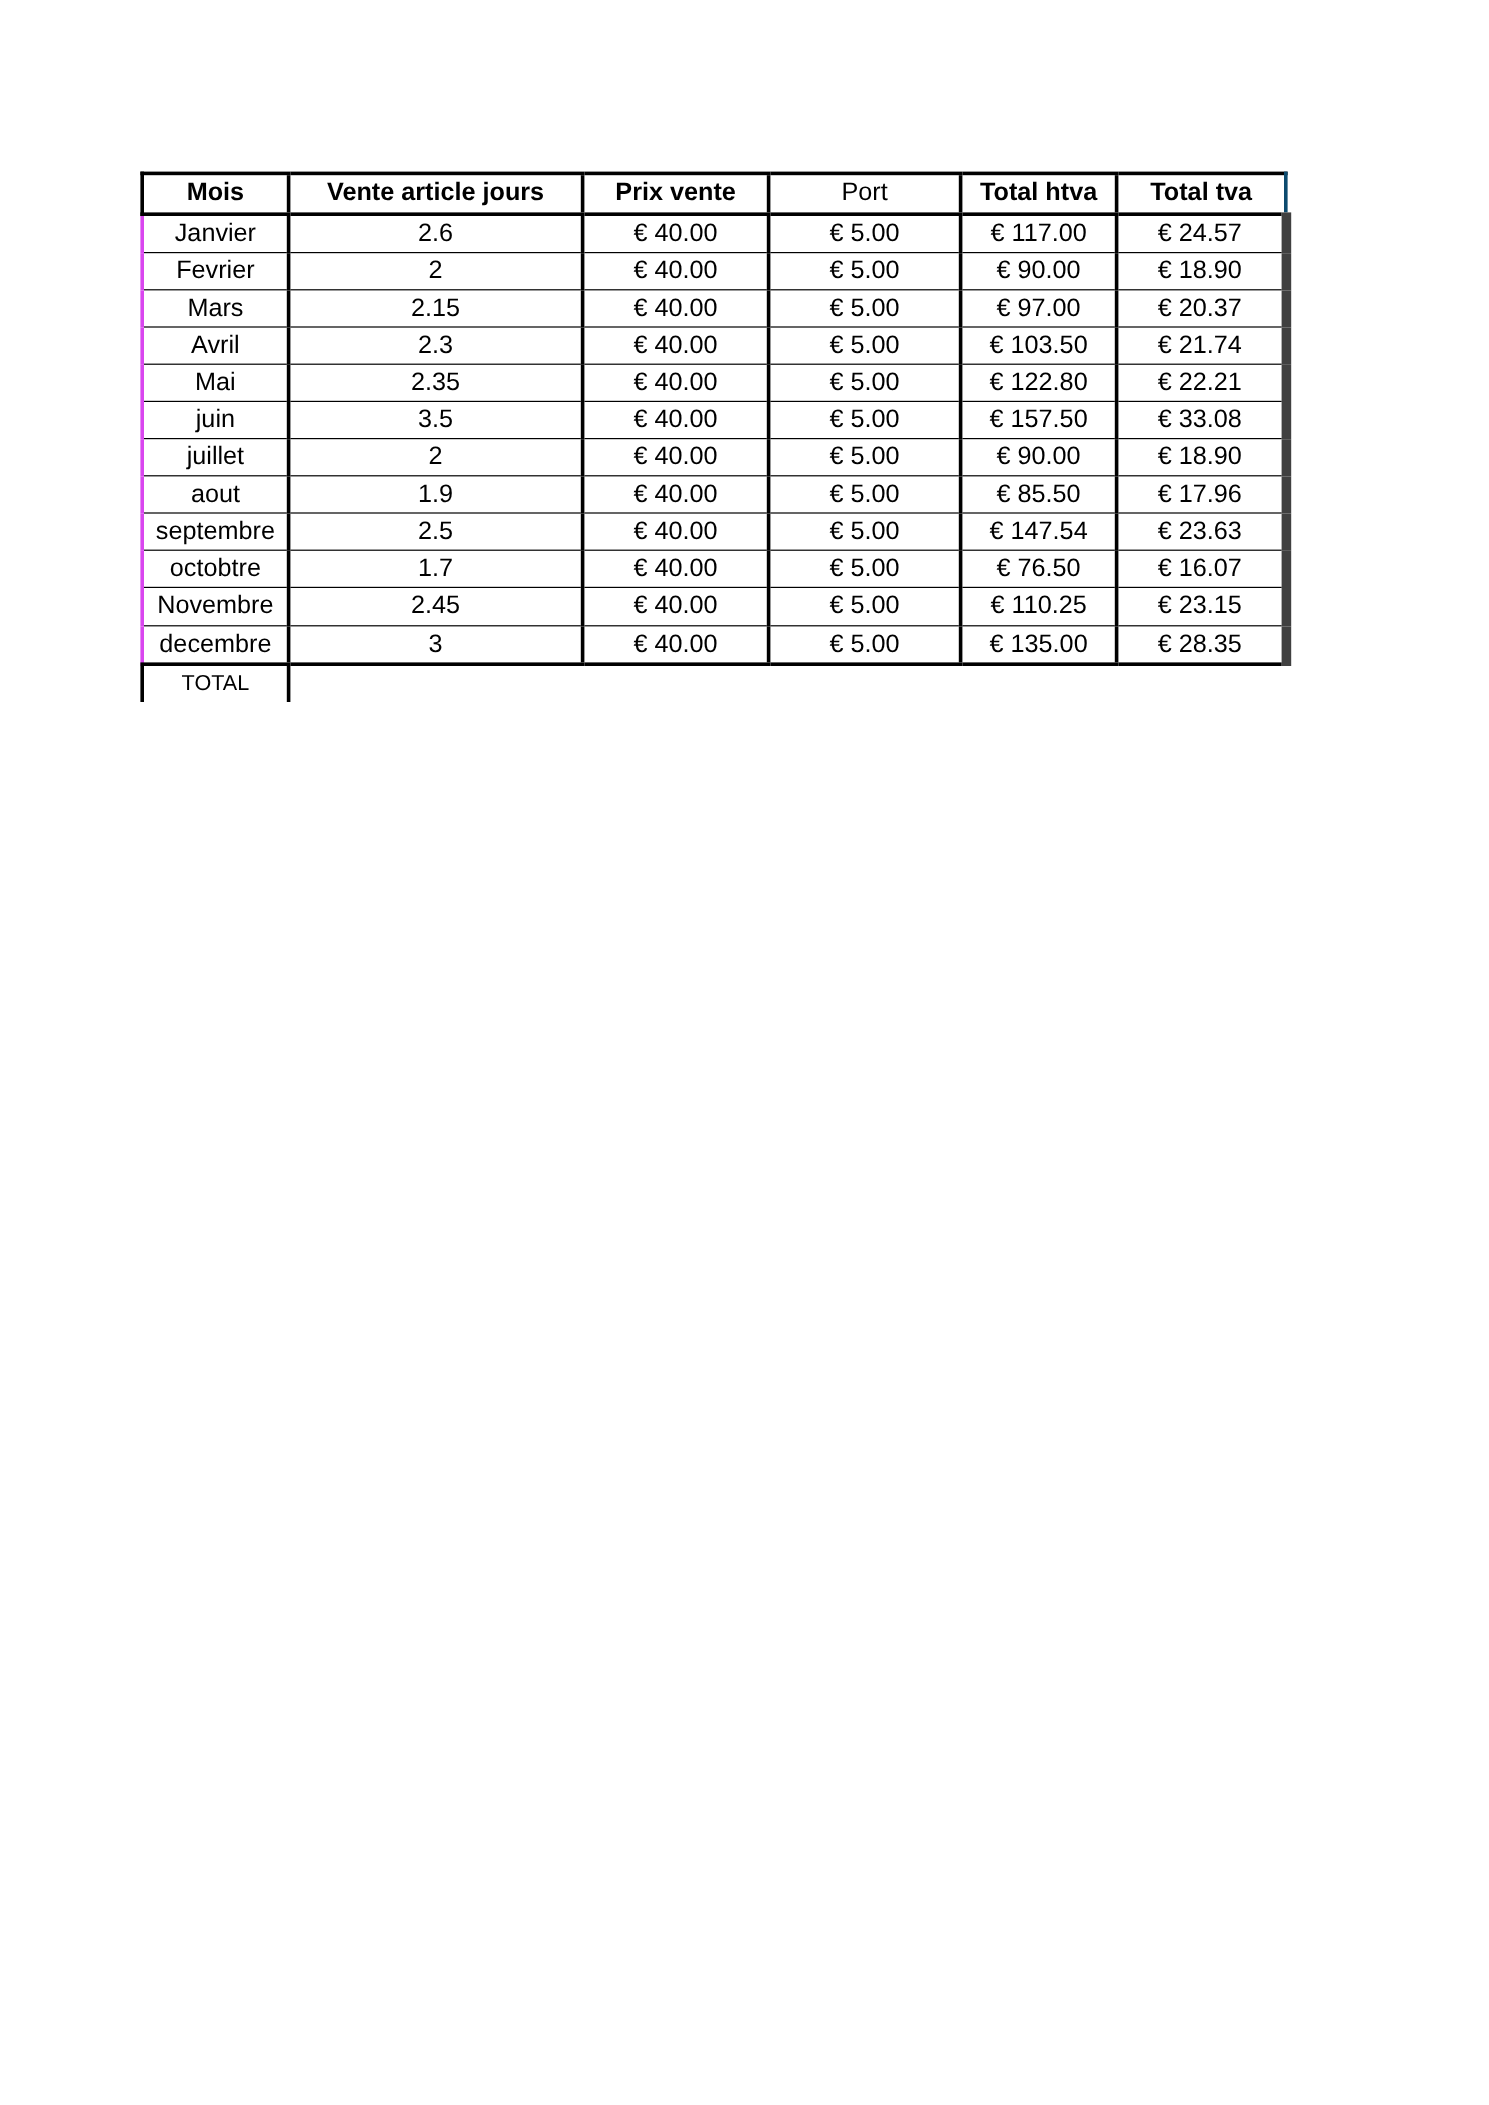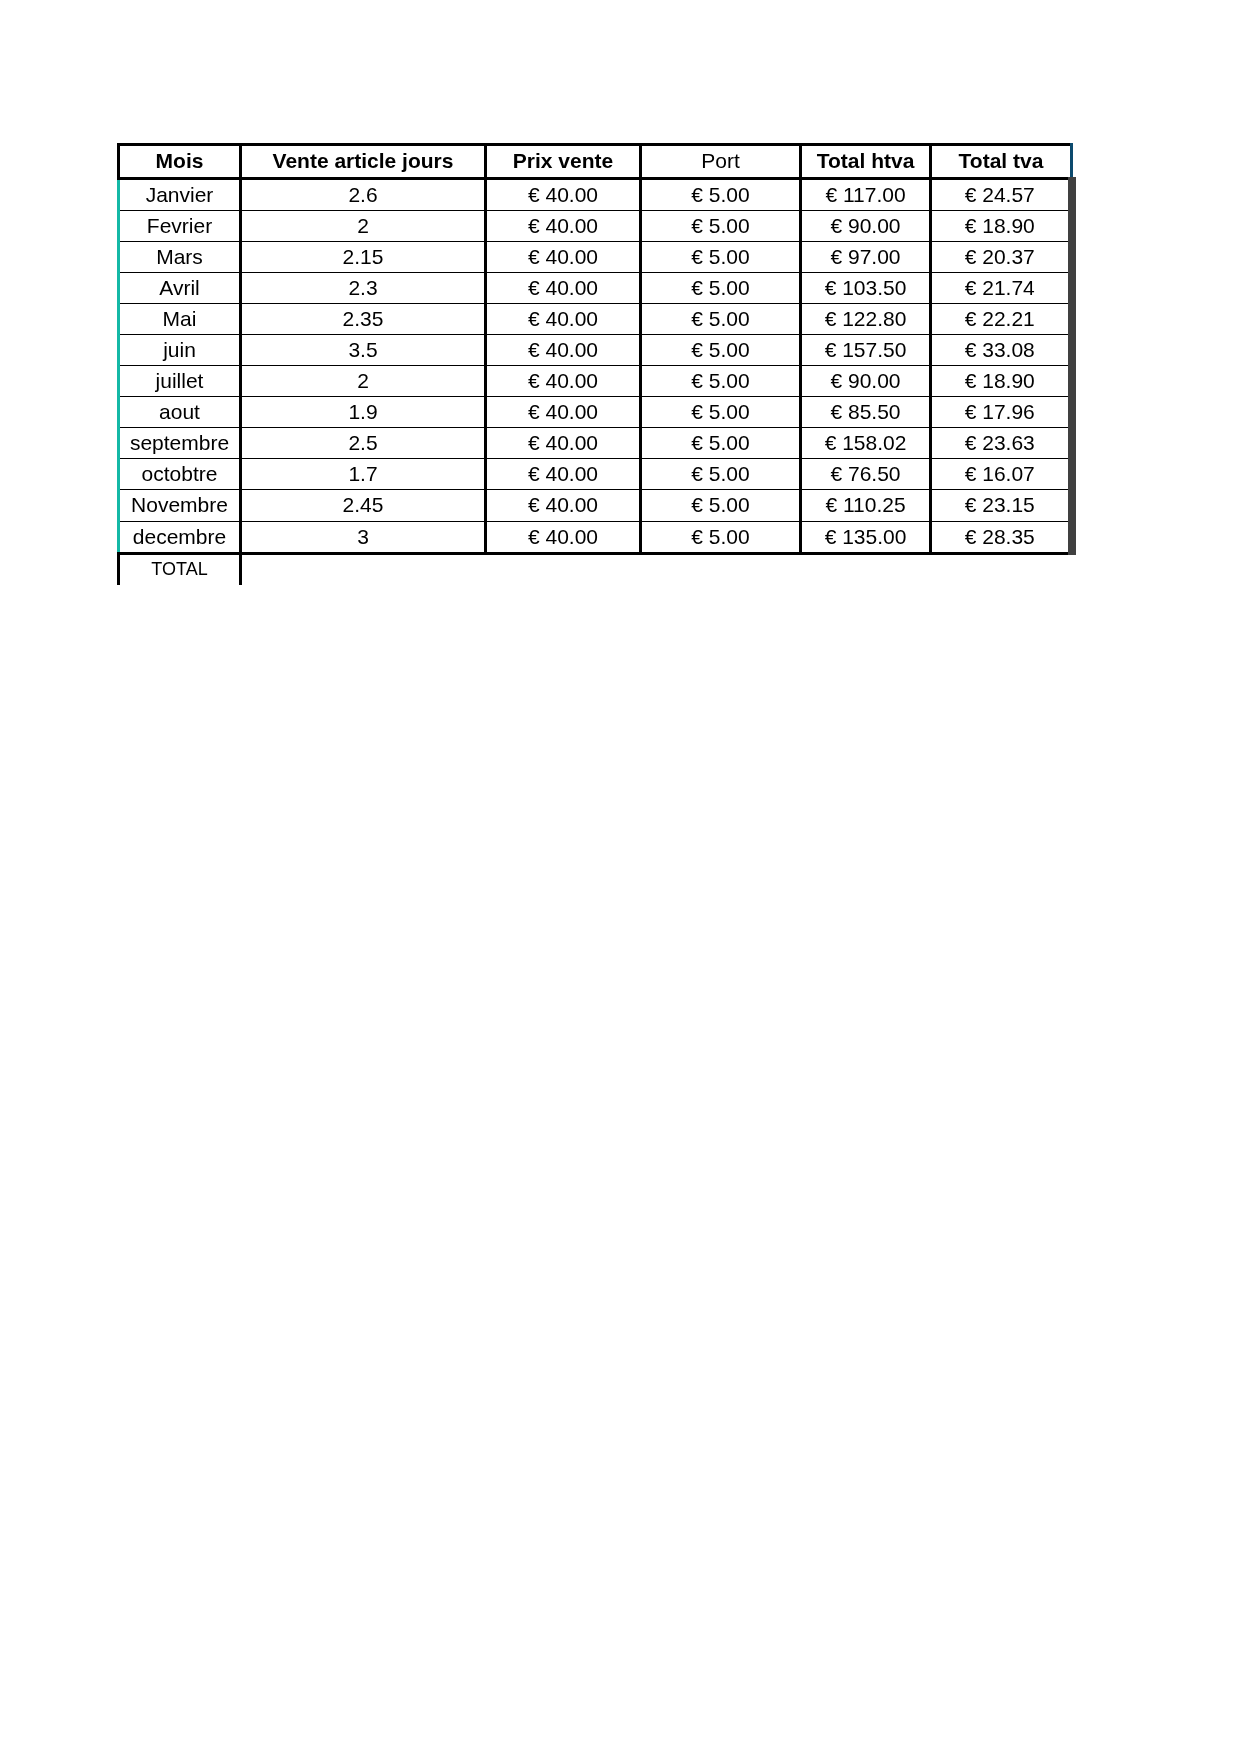--- a/index.html
+++ b/index.html
@@ -55,21 +55,21 @@
   table.grid thead th {
     font-weight: bold;
     border-top: 3px solid #000000;
     border-bottom: 3px solid #000000;
     height: 34px;
   }
   table.grid thead th.first { border-left: 3px solid #000000; }
   table.grid thead th.last  { border-right: 3px solid #0c4a6e; }
   table.grid thead th.sep-left { border-left: 3px solid #000000; }
 
-  table.grid tbody td.first { border-left: 3px solid #14b8a6; }
+  table.grid tbody td.first { border-left: 3px solid #d946ef; }
   table.grid tbody td.last  { border-right: 8px solid #404040; }
   table.grid tbody td.sep-left { border-left: 3px solid #000000; }
   table.grid tbody tr.last-data td { border-bottom: 3px solid #000000; }
 
   table.grid tbody tr.total-row td {
     border: none;
     border-left: 3px solid #000000;
     height: 32px;
     font-size: 18px;
   }
@@ -169,21 +169,21 @@
           <td class="sep-left">€ 40.00</td>
           <td class="sep-left">€ 5.00</td>
           <td class="sep-left">€ 85.50</td>
           <td class="sep-left last">€ 17.96</td>
         </tr>
         <tr>
           <td class="first">septembre</td>
           <td class="sep-left">2.5</td>
           <td class="sep-left">€ 40.00</td>
           <td class="sep-left">€ 5.00</td>
-          <td class="sep-left">€ 158.02</td>
+          <td class="sep-left">€ 147.54</td>
           <td class="sep-left last">€ 23.63</td>
         </tr>
         <tr>
           <td class="first">octobtre</td>
           <td class="sep-left">1.7</td>
           <td class="sep-left">€ 40.00</td>
           <td class="sep-left">€ 5.00</td>
           <td class="sep-left">€ 76.50</td>
           <td class="sep-left last">€ 16.07</td>
         </tr>

